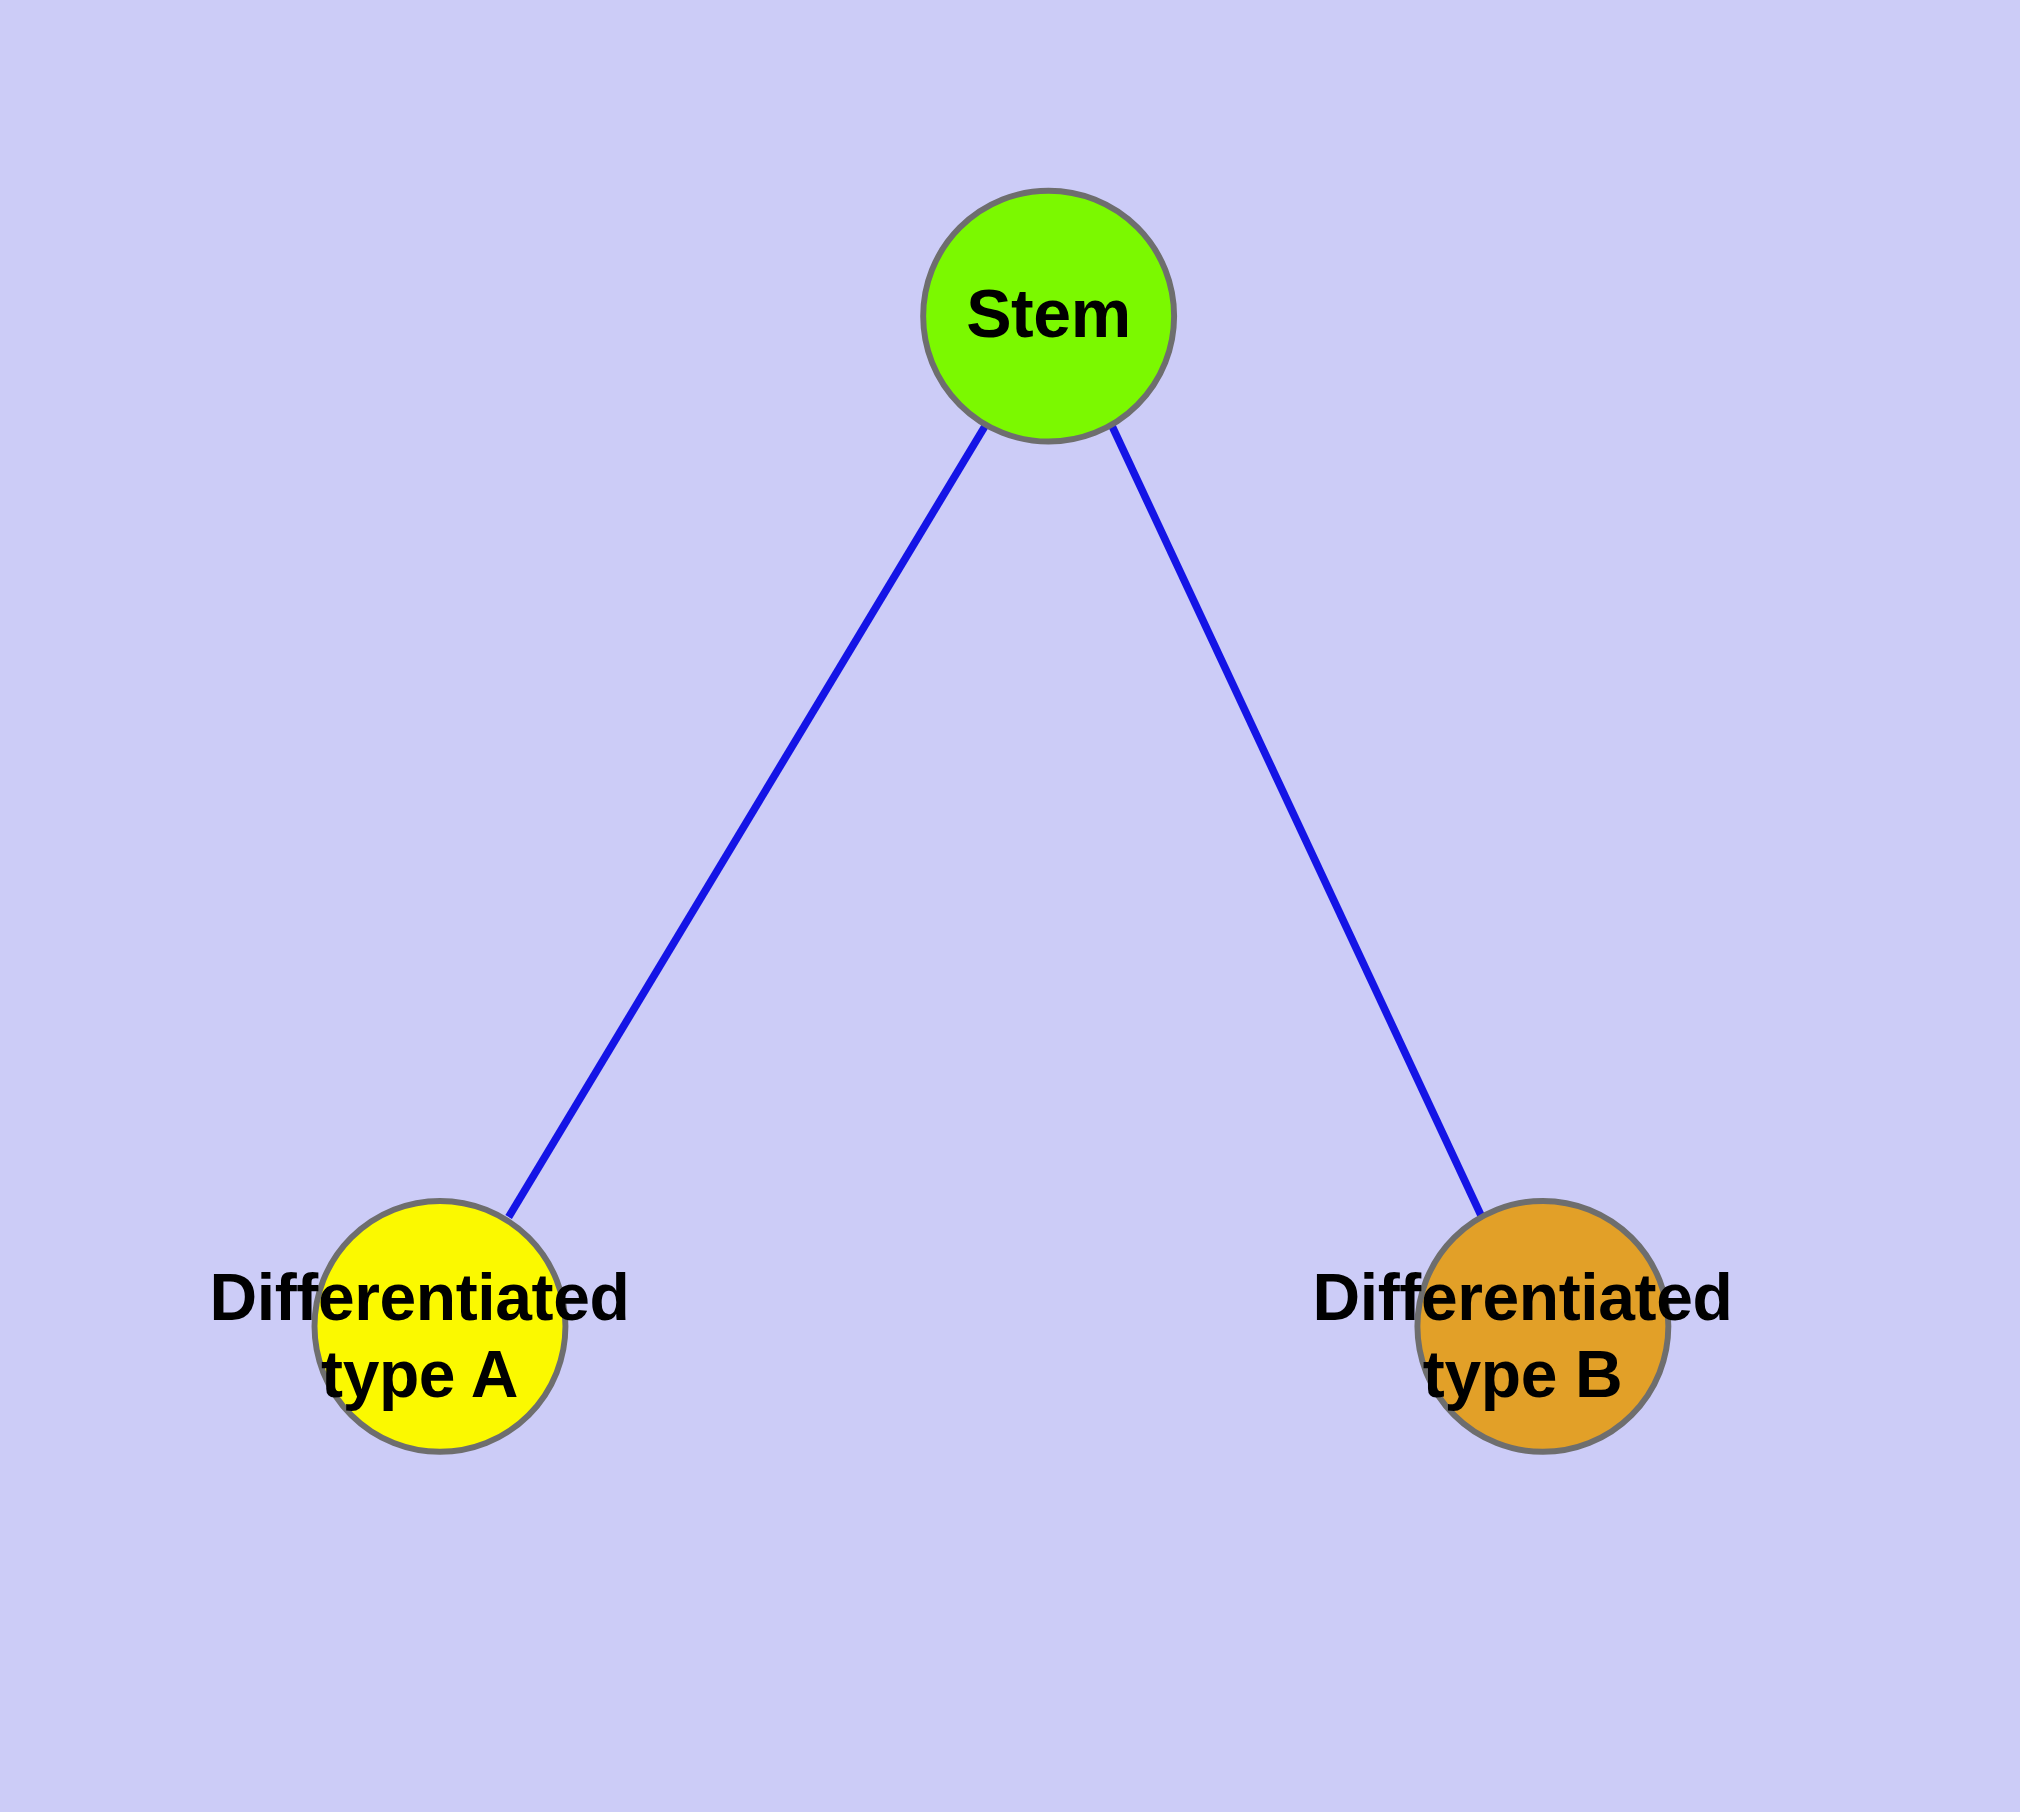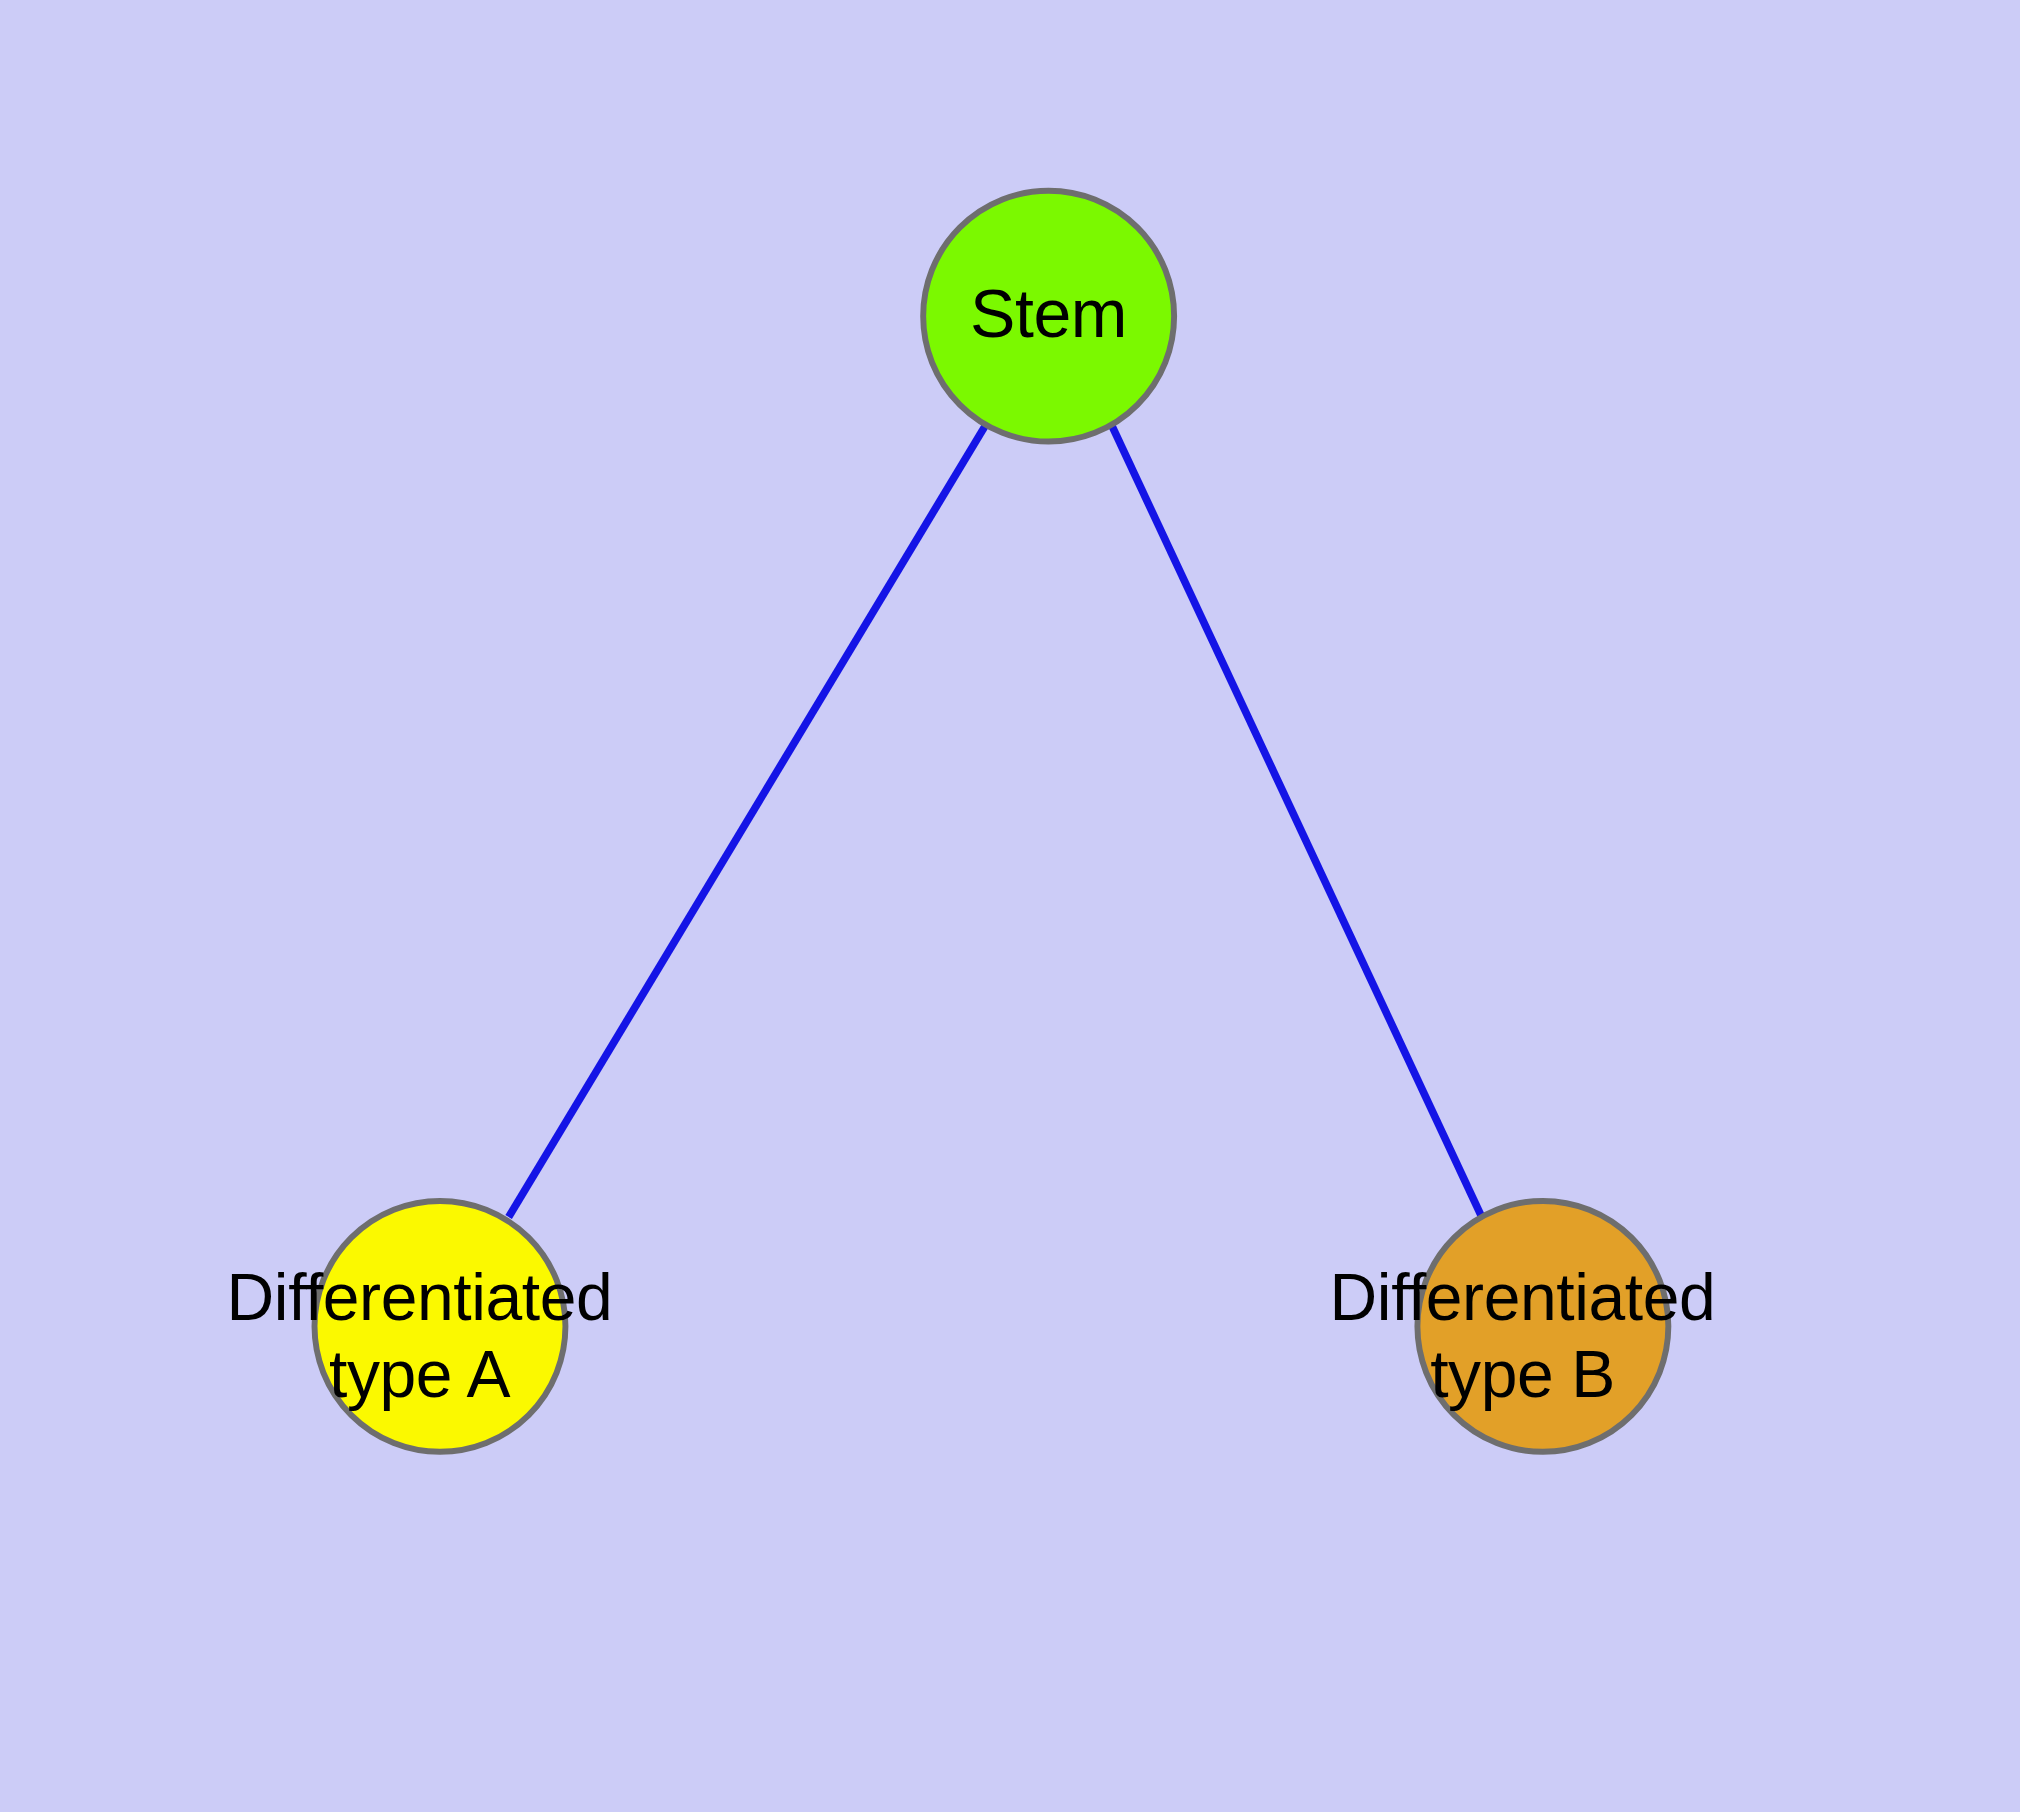--- a/index.html
+++ b/index.html
@@ -18,21 +18,21 @@
   #graph-svg {
     position: absolute;
     left: 0;
     top: 0;
     width: 2021px;
     height: 1812px;
   }
   .node-label {
     position: absolute;
     font-family: "Liberation Sans", sans-serif;
-    font-weight: normal;
+    font-weight: bold;
     color: #000000;
     text-align: center;
     line-height: 1.16;
     white-space: pre-line;
     pointer-events: none;
     letter-spacing: -0.4px;
   }
   #label-stem {
     font-size: 68px;
     left: 879px;

